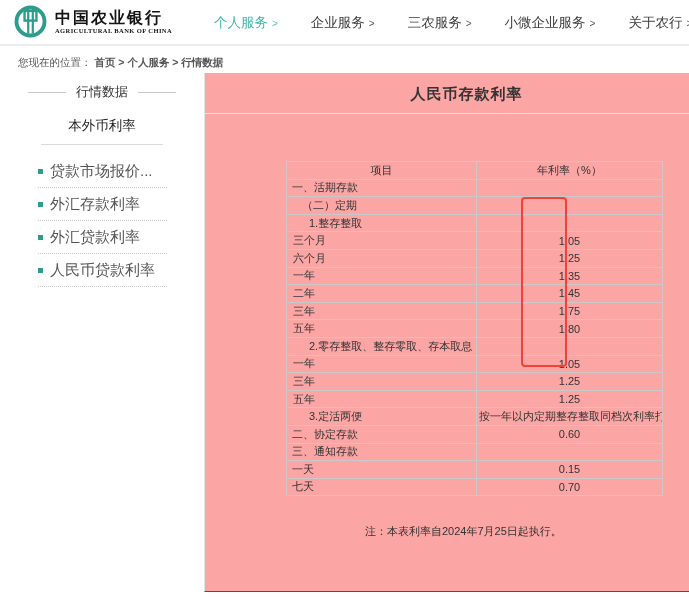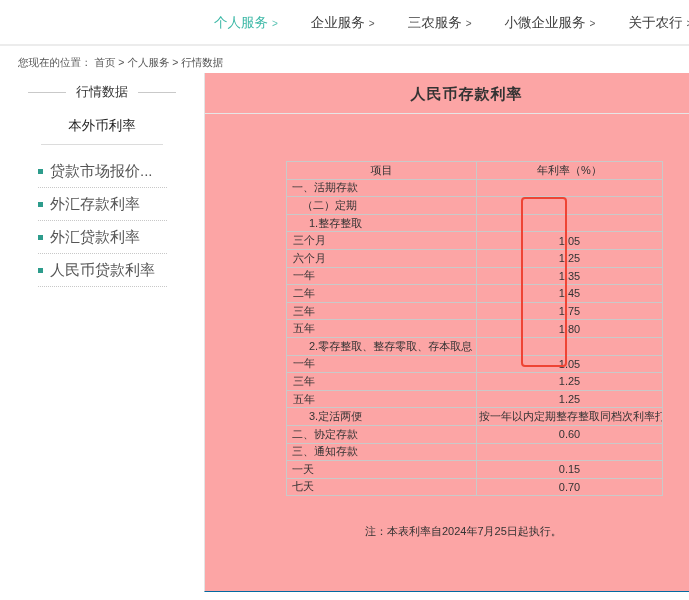--- a/index.html
+++ b/index.html
@@ -17,21 +17,21 @@
   .logo-en { font-family:"Liberation Serif","DejaVu Serif",serif; font-weight:bold;
     font-size:6.5px; letter-spacing:0.4px; color:#141414; }
   .nav { position:absolute; left:214px; top:0; height:46px; display:flex;
     align-items:center; gap:33px; font-size:13.5px; color:#3c3c3c; white-space:nowrap; }
   .nav-item { cursor:pointer; display:flex; align-items:center; }
   .nav-item.active { color:#3cb8a6; }
   .nav-arrow { font-size:10px; margin-left:4px; opacity:.85; }
 
   
   .breadcrumb { position:absolute; left:18px; top:56px; font-size:10.5px; color:#555; }
-  .breadcrumb .bc-path { cursor:pointer; }
+  .breadcrumb .bc-path { cursor:pointer;font-weight:bold; }
 
   
   .sidebar { position:absolute; left:0; top:73px; width:204px; height:519px; background:#fff; }
   .side-title { margin-top:10px; display:flex; align-items:center; justify-content:center; gap:10px;
     font-size:13px; color:#333; }
   .side-title .tline { width:38px; height:1px; background:#c9c9c9; }
   .side-header { width:122px; margin:16px auto 0; text-align:center; font-size:13.5px;
     color:#222; padding-bottom:9px; border-bottom:1px solid #dcdcdc; cursor:pointer; }
   .side-menu { width:129px; margin:10px 0 0 38px; }
   .side-menu-item { display:flex; align-items:center; padding:7px 0 6px;
@@ -76,20 +76,32 @@
   tr.lvt td.c-item { }
   .highlight-box { position:absolute; left:259px; top:36px; width:46px; height:170px;
     border:2px solid #ee4434; border-radius:4px; pointer-events:none; }
 
   .note { margin:28px 0 0 160px; font-size:11px; color:#333; }
 </style>
 </head>
 <body>
 
 <div class="header">
+  <div class="logo">
+    <svg width="33" height="33" viewBox="0 0 36 36">
+      <circle cx="18" cy="18" r="15.3" fill="none" stroke="#2d9c8c" stroke-width="4.2"></circle>
+      <rect x="11.5" y="6.5" width="13" height="10.5" fill="none" stroke="#2d9c8c" stroke-width="2.6"></rect>
+      <line x1="15.5" y1="4" x2="15.5" y2="31" stroke="#2d9c8c" stroke-width="2.4"></line>
+      <line x1="20.5" y1="4" x2="20.5" y2="31" stroke="#2d9c8c" stroke-width="2.4"></line>
+    </svg>
+    <div class="logo-texts">
+      <span class="logo-cn">中国农业银行</span>
+      <span class="logo-en">AGRICULTURAL BANK OF CHINA</span>
+    </div>
+  </div>
   <nav class="nav">
 
       <a class="nav-item active">
         <span>个人服务</span>
         <span class="nav-arrow">&gt;</span>
       </a>
 
       <a class="nav-item">
         <span>企业服务</span>
         <span class="nav-arrow">&gt;</span>

